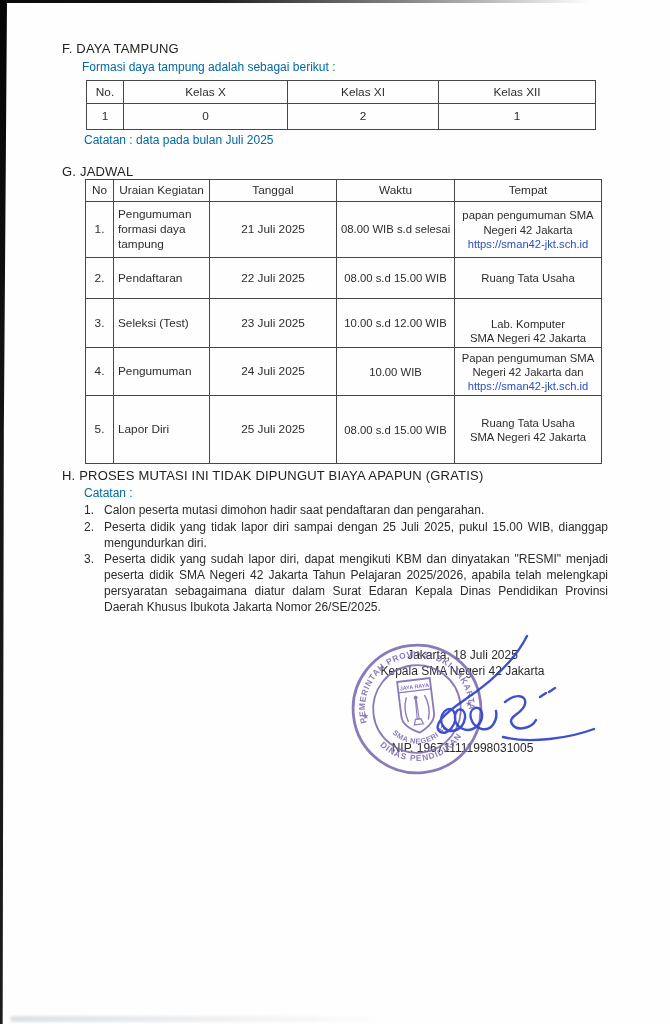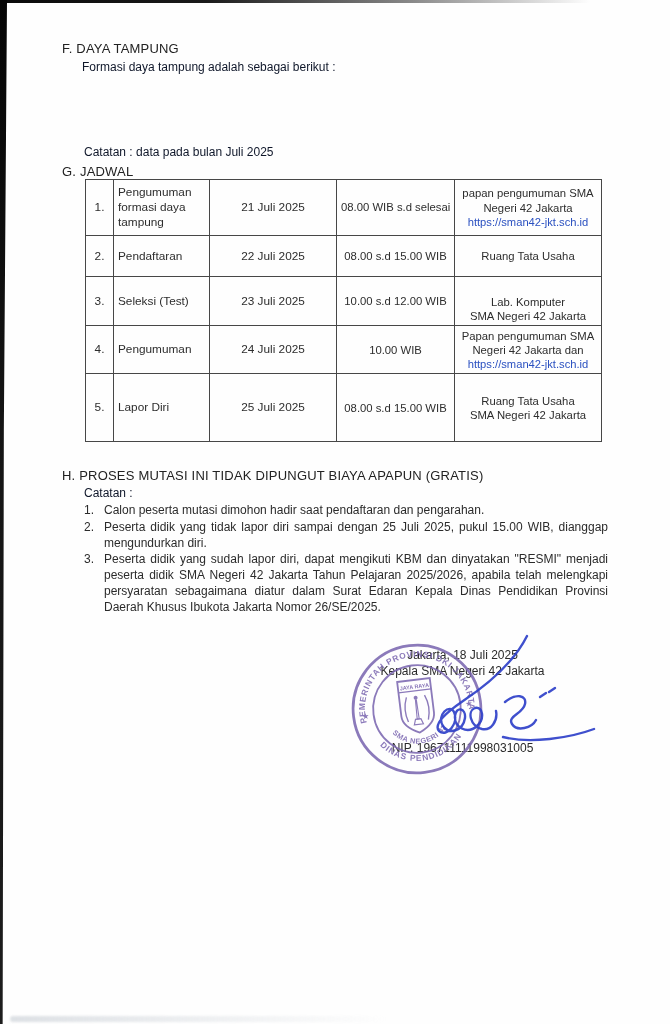--- a/index.html
+++ b/index.html
@@ -16,21 +16,21 @@
   .scan-top{position:absolute;top:0;left:0;width:590px;height:3px;
     background:linear-gradient(to right,#0a0a0a 0%,#1a1a1a 35%,#8a8a8a 70%,rgba(255,255,255,0) 100%);}
   .scan-left{position:absolute;top:0;left:0;width:7px;height:1024px;
     background:linear-gradient(to bottom,#050505 0%,#141414 40%,#1d1d1d 100%);
     clip-path:polygon(0 0,100% 0,55% 42%,38% 100%,0 100%);}
   .scan-bottom{position:absolute;bottom:2px;left:10px;width:420px;height:6px;
     background:linear-gradient(to right,#cfd4da 0%,rgba(255,255,255,0) 90%);
     border-radius:3px;opacity:.7;filter:blur(1px);}
   .abs{position:absolute;}
   .heading{font-size:13px;letter-spacing:.2px;color:#222;}
-  .bodytext{font-size:12px;color:#0f172a;}
+  .bodytext{font-size:12px;color:#0369a1;}
   
   table{border-collapse:collapse;table-layout:fixed;}
   td,th{border:1px solid #474747;font-weight:normal;font-size:11.8px;
     color:#2d2d2d;padding:2px 4px;line-height:1.25;vertical-align:middle;}
   th{text-align:center;}
   .t-center{text-align:center;}
   .t-left{text-align:left;margin-top:29px;}
   .nowrap{white-space:nowrap;}
   .tempat-link{color:#2a50c0;font-size:11.2px;display:block;}
   
@@ -47,34 +47,63 @@
 
 <div class="page">
 
   <div class="scan-top"></div>
   <div class="scan-left"></div>
   <div class="scan-bottom"></div>
 
   <div class="abs heading" style="left:62px;top:41px;">F.  DAYA TAMPUNG</div>
   <div class="abs bodytext" style="left:82px;top:60px;">Formasi daya tampung adalah sebagai berikut :</div>
 
-
-  <div class="abs bodytext" style="left:84px;top:145px;">Catatan : data pada bulan Juli  2025</div>
+  <table class="abs" style="left:86px;top:80px;width:509px;">
+    <colgroup>
+        <col style="width:37px">
+        <col style="width:164px">
+        <col style="width:151px">
+        <col style="width:157px">
+      </colgroup>
+    <tbody>
+        <tr style="height:23px;">
+      <th>No.</th>
+      <th>Kelas X</th>
+      <th>Kelas XI</th>
+      <th>Kelas XII</th>
+    </tr>
+    <tr style="height:26px;">
+      <td class="t-center">1</td>
+      <td class="t-center">0</td>
+      <td class="t-center">2</td>
+      <td class="t-center">1</td>
+    </tr>
+  </tbody>
+    </table>
+
+  <div class="abs bodytext" style="left:84px;top:133px;">Catatan : data pada bulan Juli  2025</div>
 
   <div class="abs heading" style="left:62px;top:164px;">G.  JADWAL</div>
 
   <table class="abs" style="left:85px;top:179px;width:516px;">
     <colgroup>
         <col style="width:28px">
         <col style="width:96px">
         <col style="width:127px">
         <col style="width:118px">
         <col style="width:147px">
       </colgroup>
     <tbody>
+        <tr style="height:22px;">
+      <th>No</th>
+      <th>Uraian Kegiatan</th>
+      <th>Tanggal</th>
+      <th>Waktu</th>
+      <th>Tempat</th>
+    </tr>
     <tr style="height:56px;">
       <td class="t-center">1.</td>
       <td class="t-left">Pengumuman formasi daya tampung</td>
       <td class="t-center">21 Juli 2025</td>
       <td class="t-center nowrap" style="font-size:11.3px;">08.00 WIB s.d selesai</td>
       <td class="t-center" style="font-size:11.3px;">
         <span>papan pengumuman SMA Negeri 42 Jakarta</span>
         <span class="tempat-link">https://sman42-jkt.sch.id</span>
       </td>
     </tr>

